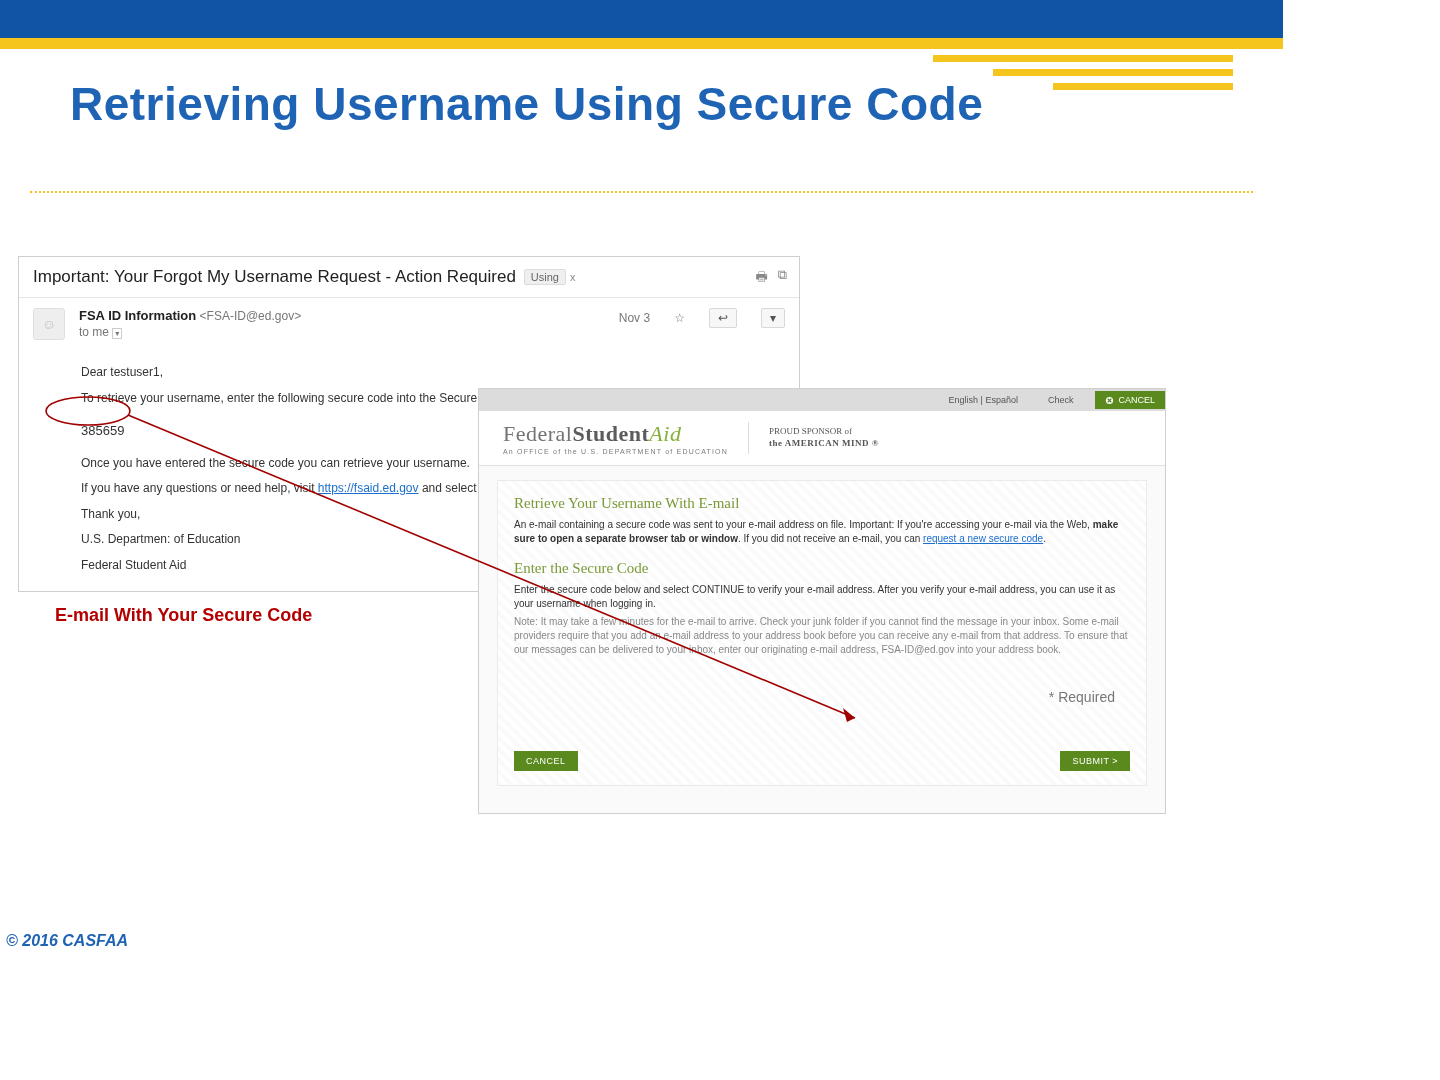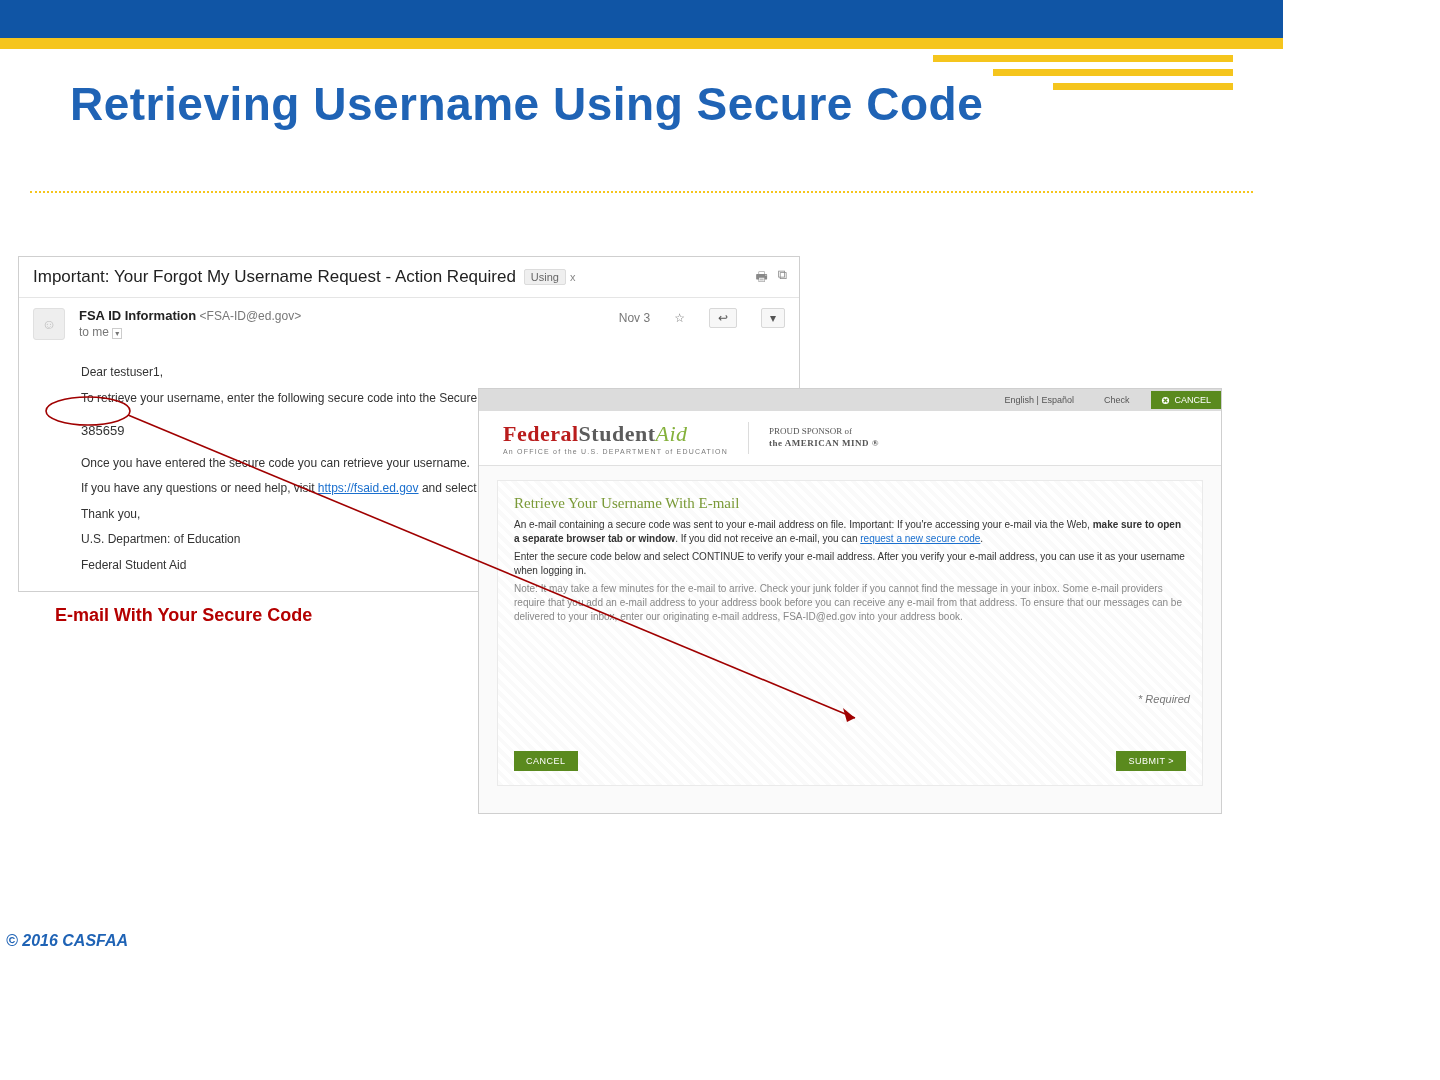--- a/index.html
+++ b/index.html
@@ -115,21 +115,21 @@
     color: #b40000;
     font-weight: bold;
     font-size: 18px;
     text-align: center;
   }
 
   
   .fsa-panel {
     position: absolute;
     left: 478px; top: 388px;
-    width: 744px; height: 426px;
+    width: 688px; height: 426px;
     border: 1px solid #cfcfcf;
     background: #fafafa;
     box-sizing: border-box;
   }
   .fsa-topbar {
     height: 22px; background: #dcdcdc;
     display: flex; justify-content: flex-end; align-items: center;
     font-size: 9px; color: #555; gap: 14px; padding-right: 0;
   }
   .fsa-topbar .topbar-item { padding: 0 8px; }
@@ -142,21 +142,21 @@
   .fsa-brand {
     display: flex; align-items: center; gap: 20px;
     padding: 10px 24px;
     border-bottom: 1px solid #e0e0e0;
     background: #fff;
   }
   .brand-logo {
     font-size: 22px; letter-spacing: 0.5px;
     font-family: Georgia, serif;
   }
-  .brand-logo .fed { color: #b91c1c; font-weight: 700; }
+  .brand-logo .fed { color: #737373; font-weight: 400; }
   .brand-logo .stu { color: #5c5c5c; font-weight: 700; }
   .brand-logo .aid { color: #84b13b; font-style: italic; font-weight: 300; }
   .brand-sub { font-size: 7px; letter-spacing: 1.2px; color: #7a7a7a; margin-top:1px; }
   .brand-divider { width: 1px; height: 32px; background: #dcdcdc; }
   .sponsor { font-size: 9px; color: #555; line-height: 1.3; font-family: Georgia, serif; }
   .sponsor b { letter-spacing: 0.5px; }
 
   .fsa-content {
     margin: 14px 18px;
     background: #fff;
@@ -167,21 +167,21 @@
     background-image: repeating-linear-gradient(45deg, #fafafa 0 4px, #ffffff 4px 8px);
     position: relative;
   }
   .fsa-content h3 {
     color: #7a9a37; font-weight: normal;
     font-size: 15px; margin: 0 0 6px 0;
     font-family: Georgia, serif;
   }
   .fsa-content p { font-size: 10px; color: #333; line-height: 1.4; margin: 4px 0; }
   .fsa-content .link { color: #1a6fce; text-decoration: underline; }
-  .required-note { position: absolute; right: 12px; bottom: 80px; font-size: 11px; font-style: italic; color: #777; }
+  .required-note { position: absolute; right: 31px; bottom: 80px; font-size: 14px; color: #777; }
 
   .field-row {
     margin-top: 26px;
     display: flex; align-items: center; justify-content: center; gap: 10px;
     font-size: 10px;
   }
   .field-row label { color: #7a9a37; }
   .field-row input {
     width: 80px; height: 18px; border: 1px solid #bbb;
     font-size: 10px; padding: 0 4px;
@@ -298,20 +298,21 @@
     <div class="sponsor">
       <div>PROUD SPONSOR of</div>
       <div><b>the AMERICAN MIND ®</b></div>
     </div>
   </div>
   <div class="fsa-content">
     <h3>Retrieve Your Username With E-mail</h3>
     <p>
       <span>An e-mail containing a secure code was sent to your e-mail address on file. Important: If you're accessing your e-mail via the Web, </span><b>make sure to open a separate browser tab or window</b><span>. If you did not receive an e-mail, you can </span><a class="link">request a new secure code</a>.
     </p>
+    <h3 style="margin-top:14px;">Enter the Secure Code</h3>
     <p>Enter the secure code below and select CONTINUE to verify your e-mail address. After you verify your e-mail address, you can use it as your username when logging in.</p>
     <p style="color:#888;">Note: It may take a few minutes for the e-mail to arrive. Check your junk folder if you cannot find the message in your inbox. Some e-mail providers require that you add an e-mail address to your address book before you can receive any e-mail from that address. To ensure that our messages can be delivered to your inbox, enter our originating e-mail address, FSA-ID@ed.gov into your address book.</p>
 
     <span class="required-note">* Required</span>
 
 
     <div class="btn-row">
       <button class="btn-green">CANCEL</button>
       <button class="btn-green">SUBMIT &gt;</button>
     </div>

